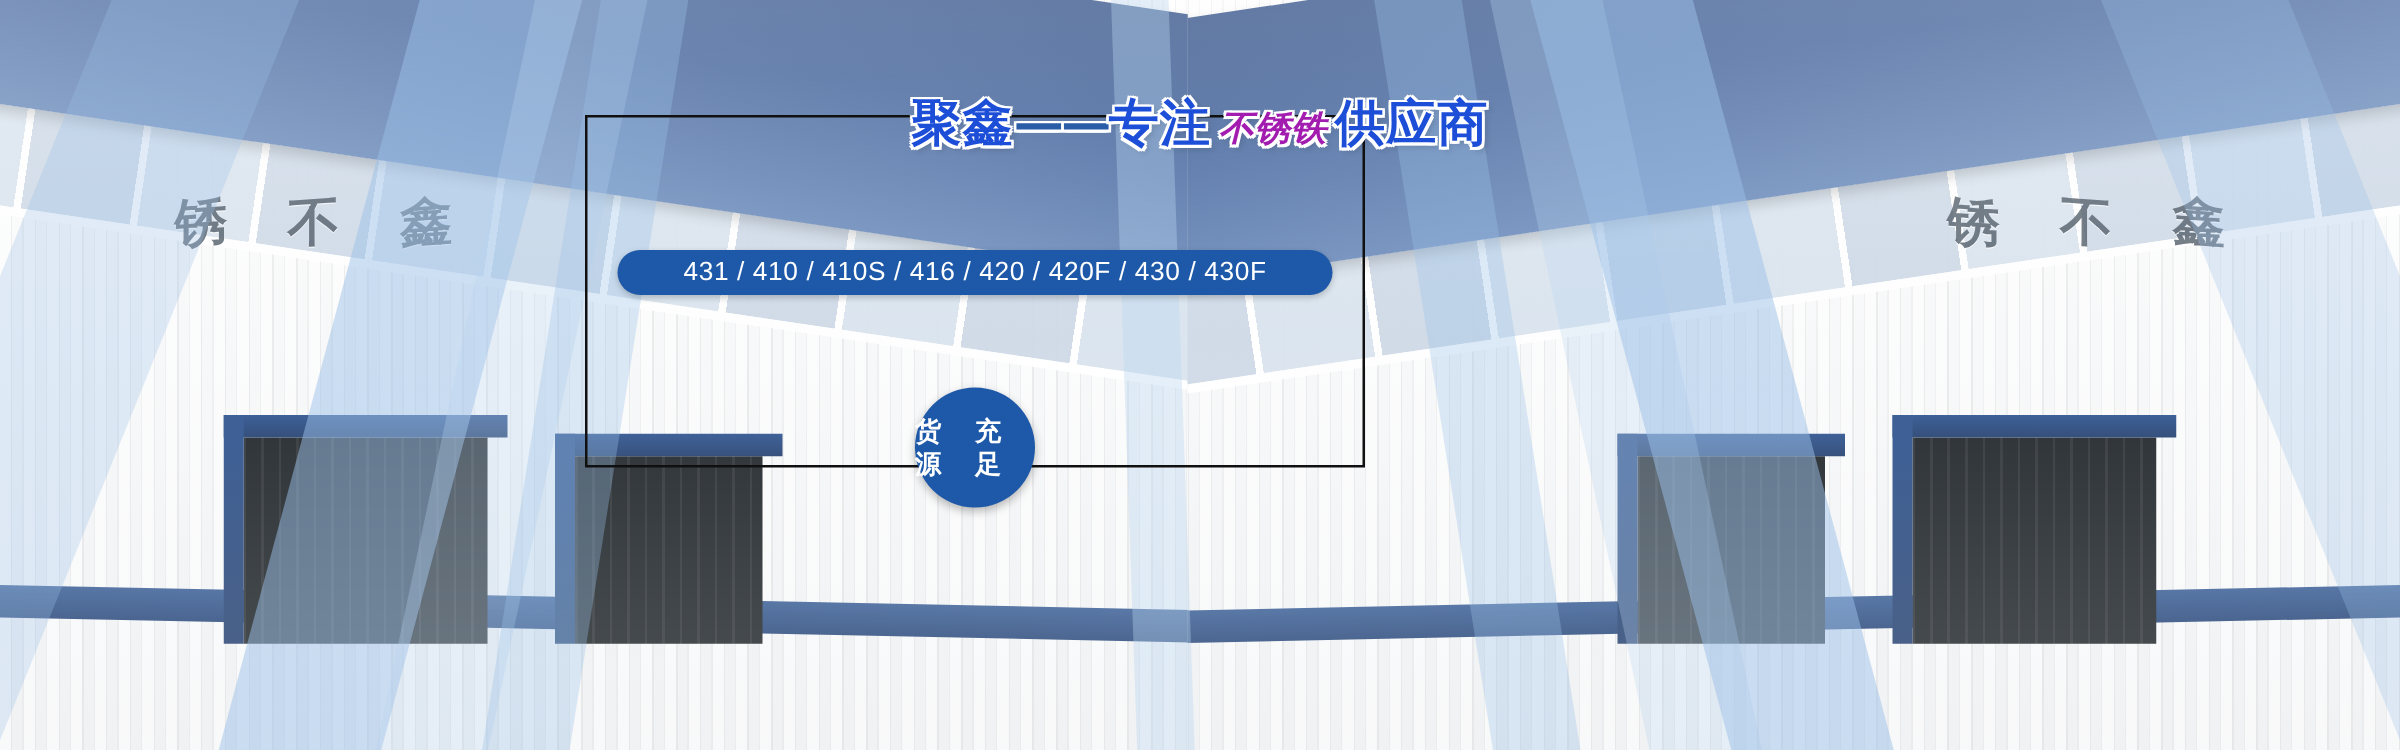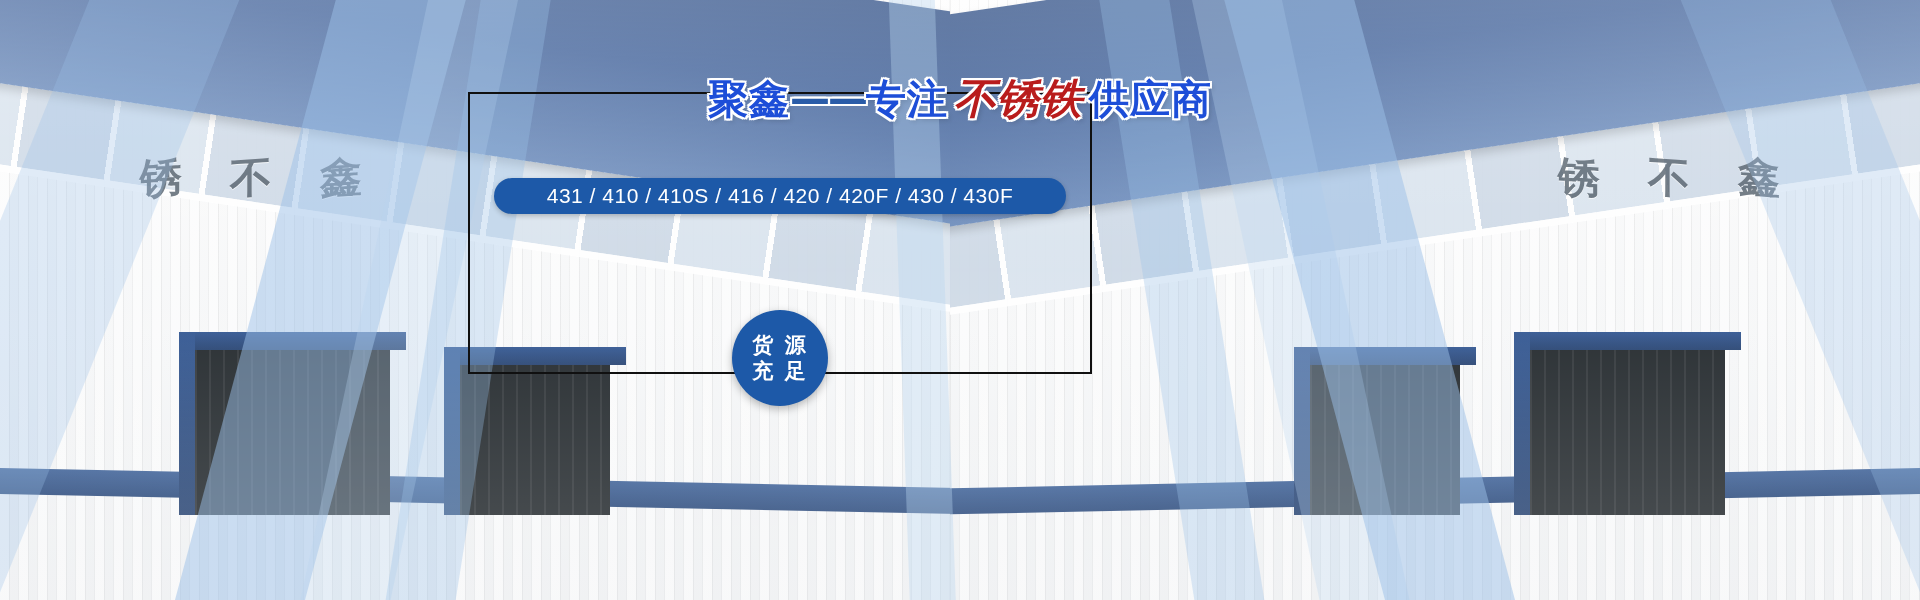--- a/index.html
+++ b/index.html
@@ -161,55 +161,55 @@
       2px 2px 0 #fff,-2px 2px 0 #fff,2px -2px 0 #fff,-2px -2px 0 #fff,
       3px 3px 5px rgba(0,0,0,.18);
   }
   .hl-dash{
     color:#2a5ca8;letter-spacing:-2px;
     text-shadow:
       2px 0 0 #fff,-2px 0 0 #fff,0 2px 0 #fff,0 -2px 0 #fff,
       2px 2px 0 #fff,-2px 2px 0 #fff,2px -2px 0 #fff,-2px -2px 0 #fff;
   }
   .hl-green{
-    color:#b91c1c;font-style:italic;font-size:42px;
+    color:#a21caf;font-style:italic;font-size:28px;
     padding:0 6px;
     text-shadow:
       2px 0 0 #fff,-2px 0 0 #fff,0 2px 0 #fff,0 -2px 0 #fff,
       2px 2px 0 #fff,-2px 2px 0 #fff,2px -2px 0 #fff,-2px -2px 0 #fff,
       3px 3px 5px rgba(0,0,0,.18);
   }
 
   .pill{
     position:absolute;z-index:8;
     height:36px;line-height:36px;
     border-radius:18px;
     color:#ffffff;
     font-family:"Liberation Sans","DejaVu Sans",sans-serif;
     font-size:21px;letter-spacing:.5px;
     text-align:center;white-space:nowrap;
     box-shadow:0 2px 5px rgba(0,0,0,.22);
   }
   .pill-blue{
-    left:494px;top:178px;width:572px;
+    left:494px;top:200px;width:572px;
     background:#1d59a8;
   }
   .pill-dark{
     left:434px;top:248px;width:684px;
     background:#060606;
   }
 
   .circles{
     position:absolute;left:468px;top:306px;width:624px;height:104px;
     display:flex;justify-content:center;align-items:center;gap:48px;
     z-index:9;
   }
   .circle{
     width:96px;height:96px;border-radius:50%;
-    display:flex;flex-direction:column;justify-content:center;align-items:center;
+    display:flex;flex-direction:row;justify-content:center;align-items:center;
     color:#fff;font-weight:700;
     font-family:"DejaVu Sans","Liberation Sans",sans-serif;
     font-size:21px;line-height:26px;letter-spacing:2px;
     box-shadow:0 3px 8px rgba(0,0,0,.28);
   }
   .c-blue{background:#1d59a8;}
   .c-green{background:#34a85c;}
   .circle span{display:block;}
 </style>
 </head>

